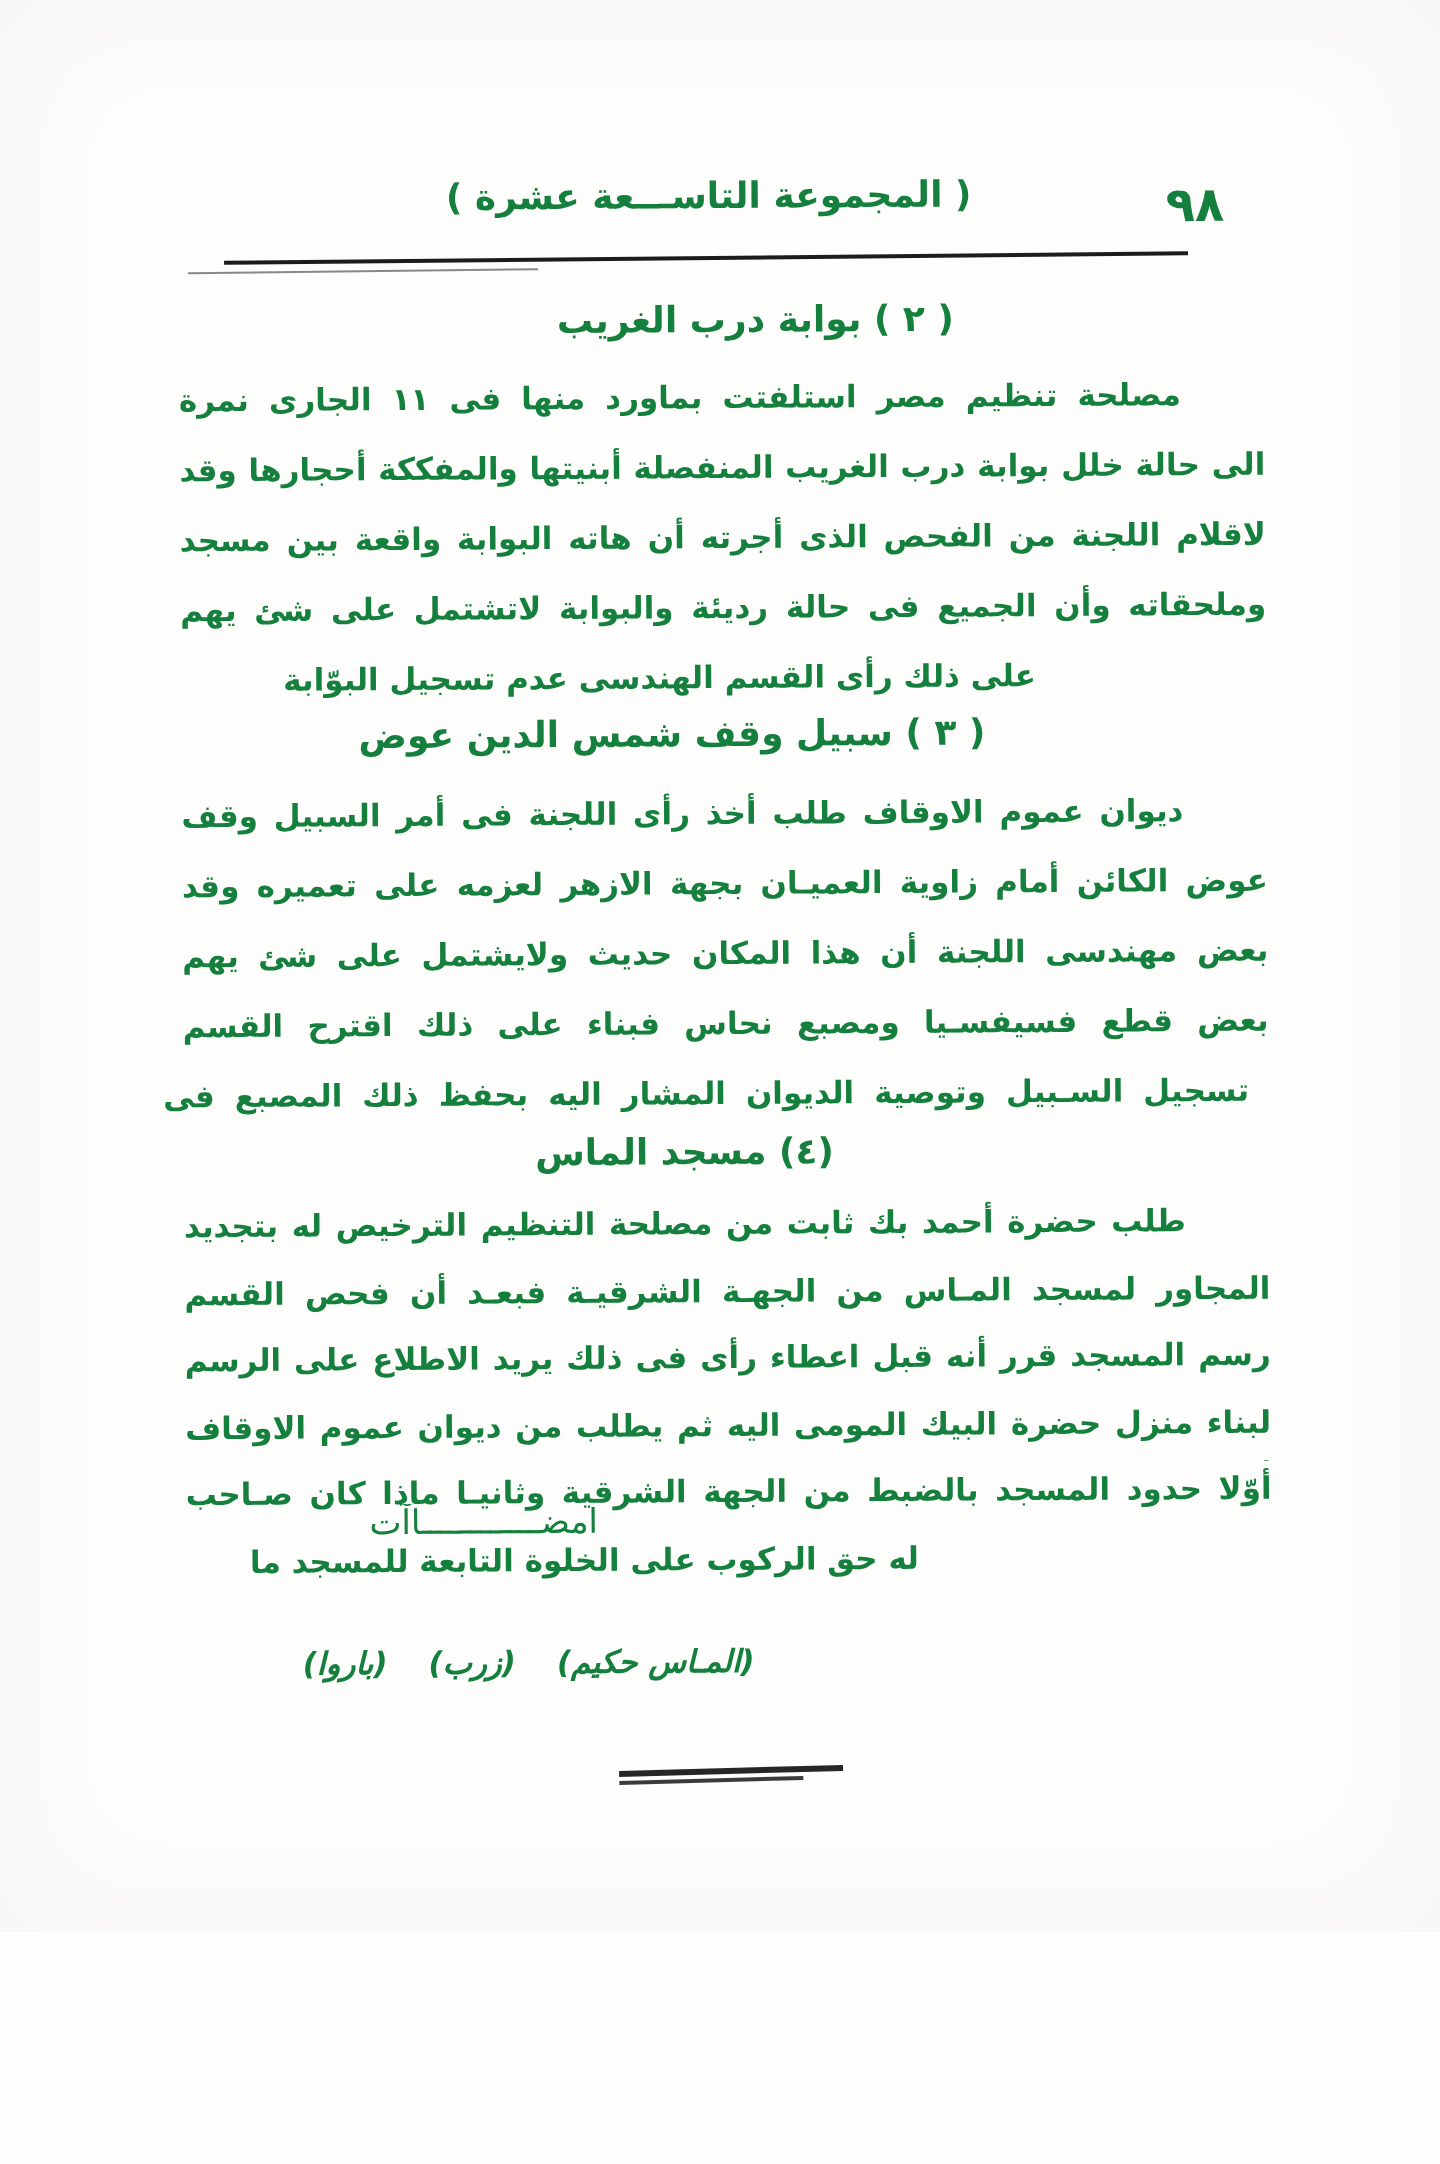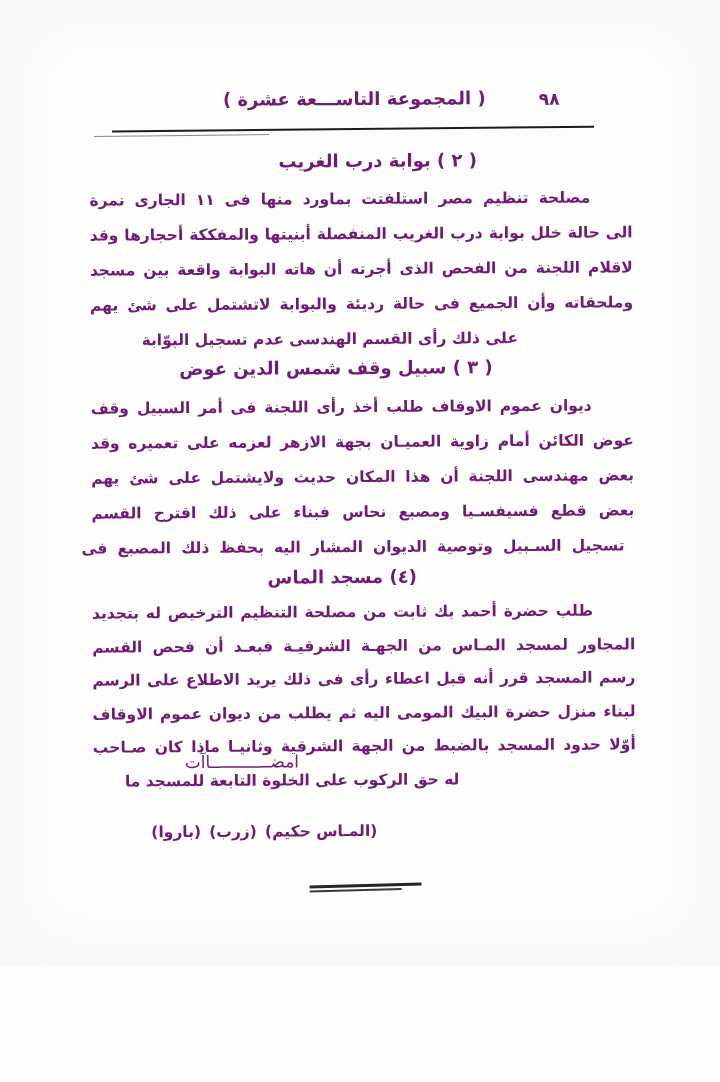--- a/index.html
+++ b/index.html
@@ -7,43 +7,43 @@
     padding: 0;
     background: #fdfdfb;
   }
   .page {
     position: relative;
     width: 720px;
     height: 966px;
     background: #fdfdfb;
     overflow: hidden;
     font-family: "DejaVu Sans", sans-serif;
-    color: #701a75;
+    color: #15803d;
     direction: rtl;
     box-shadow: inset 0 0 70px rgba(60,55,45,0.045);
   }
   .content {
     position: absolute;
     inset: 0;
     transform: rotate(-0.35deg);
     transform-origin: 50% 30%;
   }
   .hdr-title {
     position: absolute;
     top: 88px; left: 90px; right: 87px;
     text-align: center;
     transform: translateX(-6px);
     font-size: 18px;
     font-weight: bold;
     letter-spacing: 0.2px;
   }
   .page-number {
     position: absolute;
-    top: 90px; left: 540px;
-    font-size: 17px;
+    top: 90px; left: 584px;
+    font-size: 24px;
     font-weight: bold;
   }
   .hdr-rule {
     position: absolute;
     top: 128px; left: 113px;
     width: 482px; height: 2px;
     background: #1c1c1c;
     transform: rotate(-0.22deg);
   }
   .hdr-rule-ghost {
@@ -100,21 +100,21 @@
     position: absolute;
     top: 822px; left: 148px;
     width: 226px;
     display: flex;
     justify-content: space-between;
     align-items: baseline;
     direction: rtl;
     font-size: 15.5px;
     font-weight: bold;
   }
-  .sig-names span { white-space: nowrap; }
+  .sig-names span { white-space: nowrap; font-style: italic; }
   .end-rule {
     position: absolute;
     top: 884px; left: 306px;
     width: 112px; height: 12px;
     transform: rotate(-1.2deg);
   }
   .end-rule .r1 {
     position: absolute;
     top: 0; left: 0;
     width: 112px; height: 2.5px;

